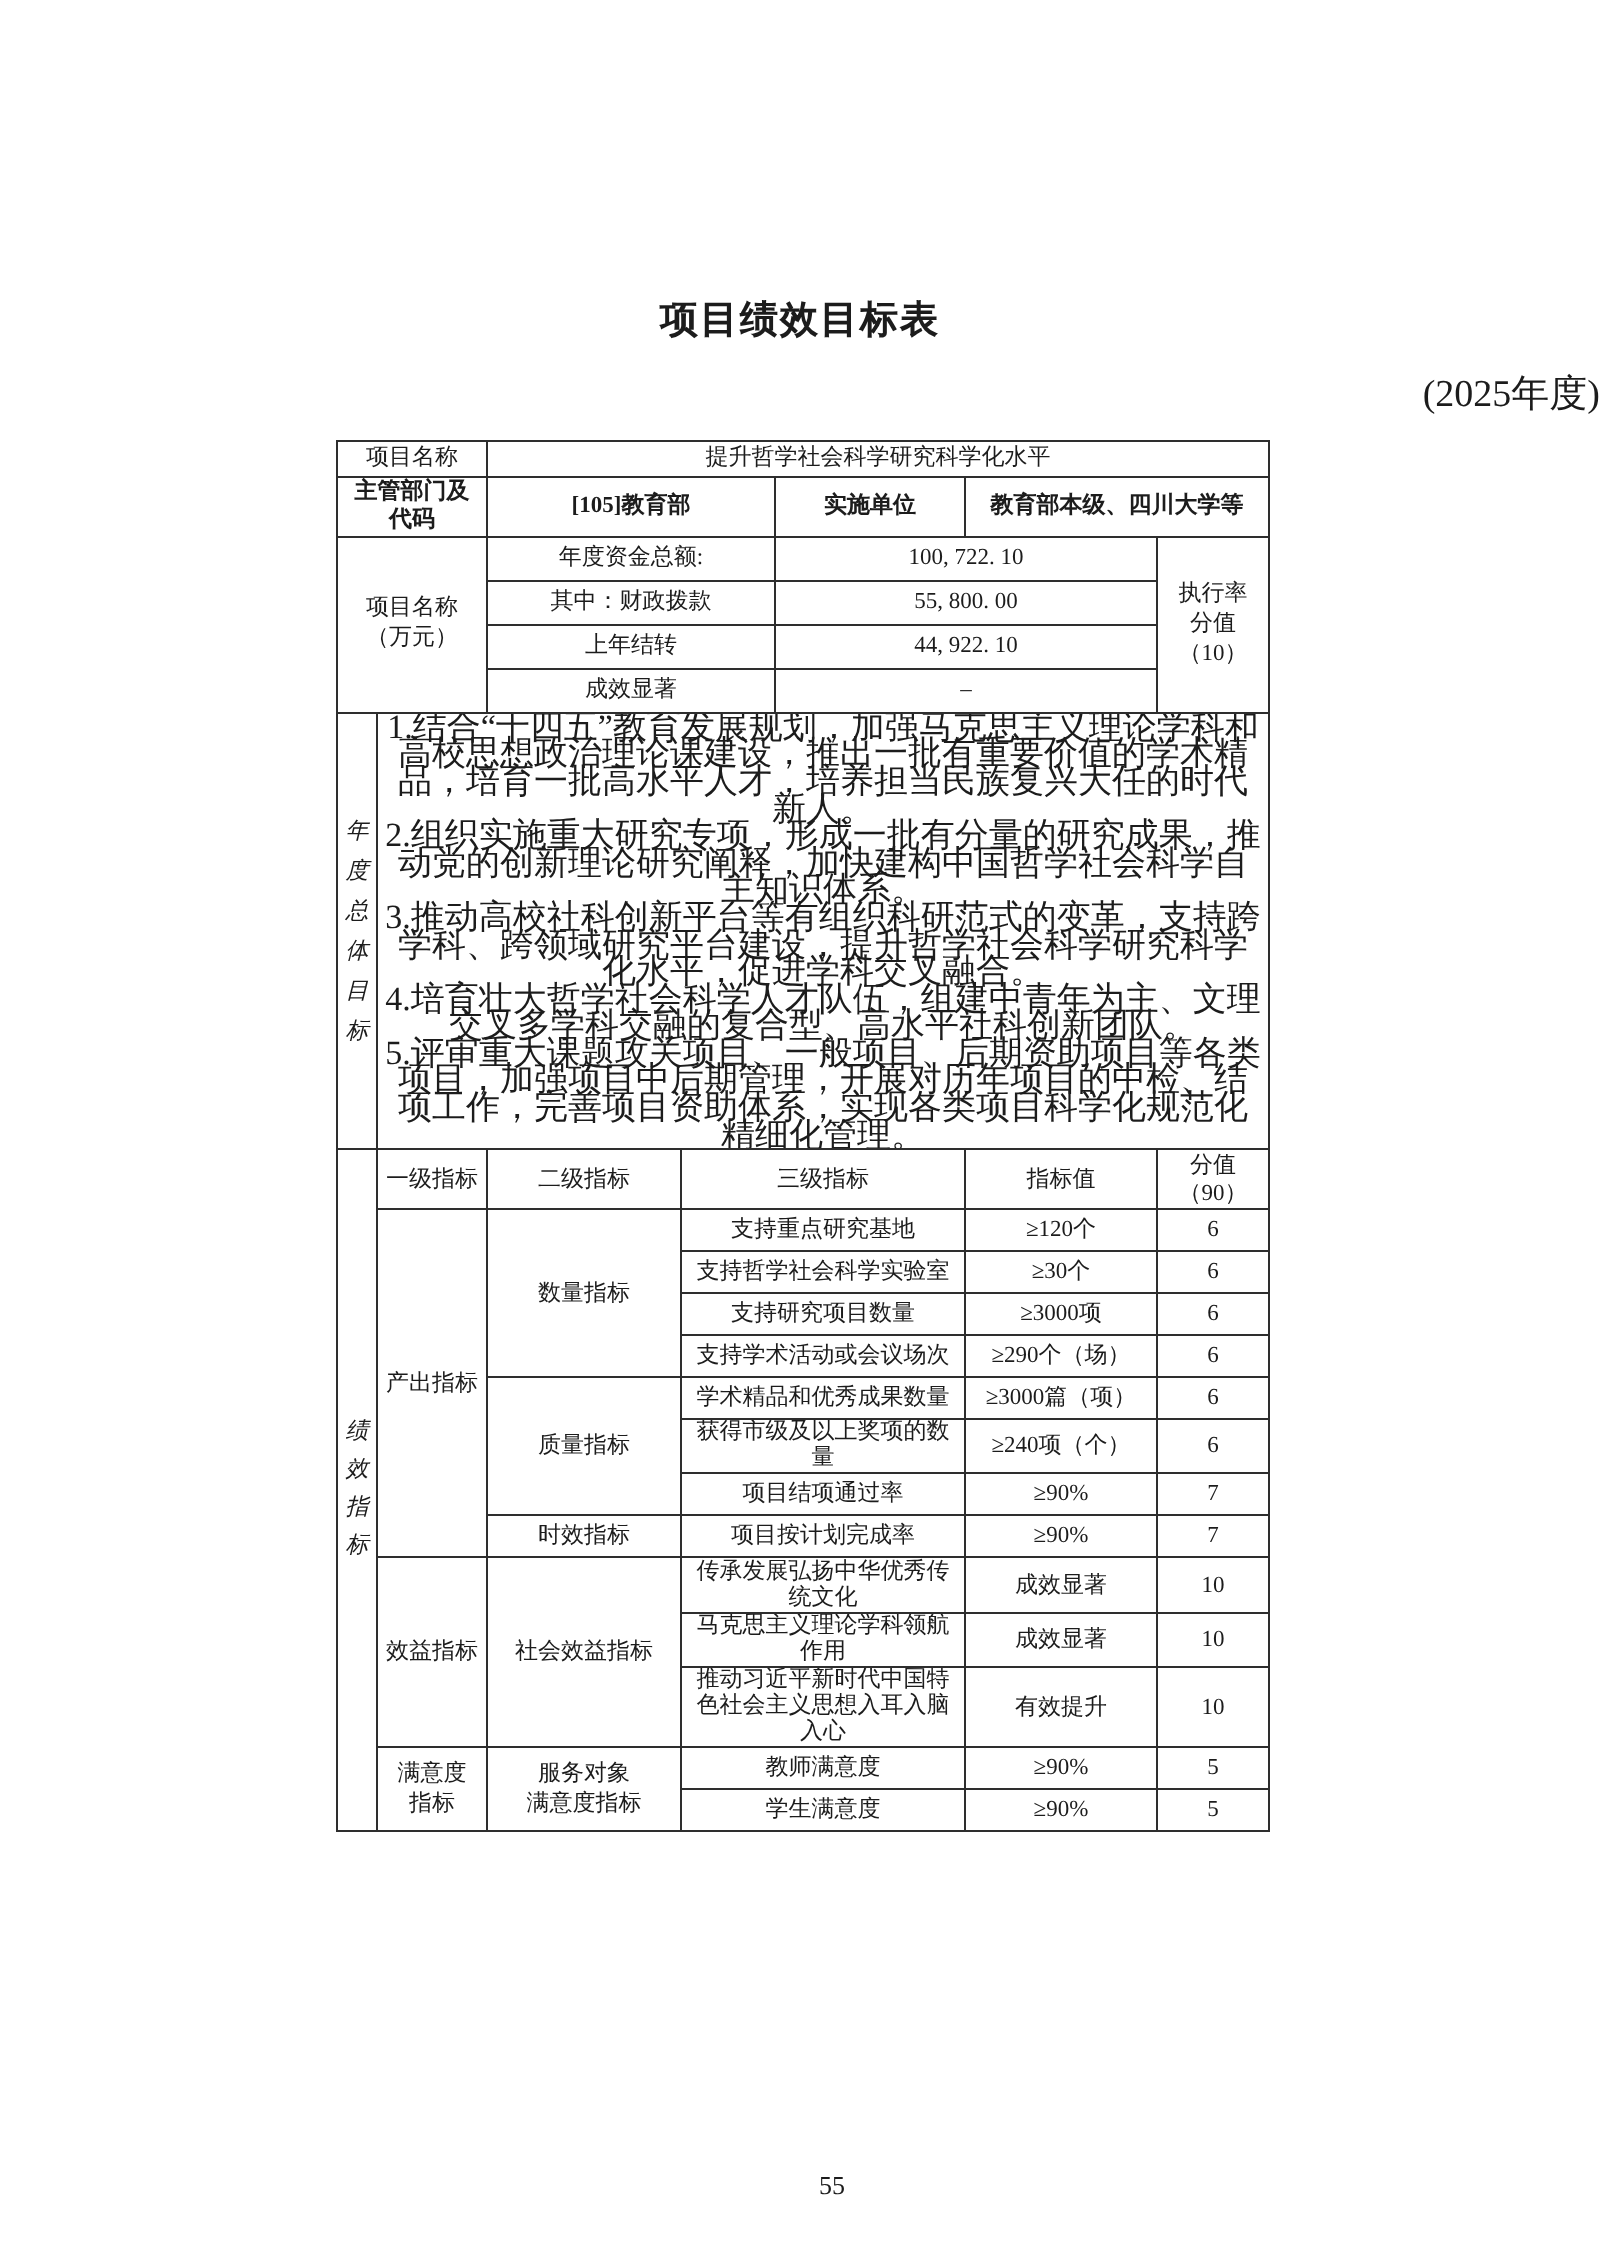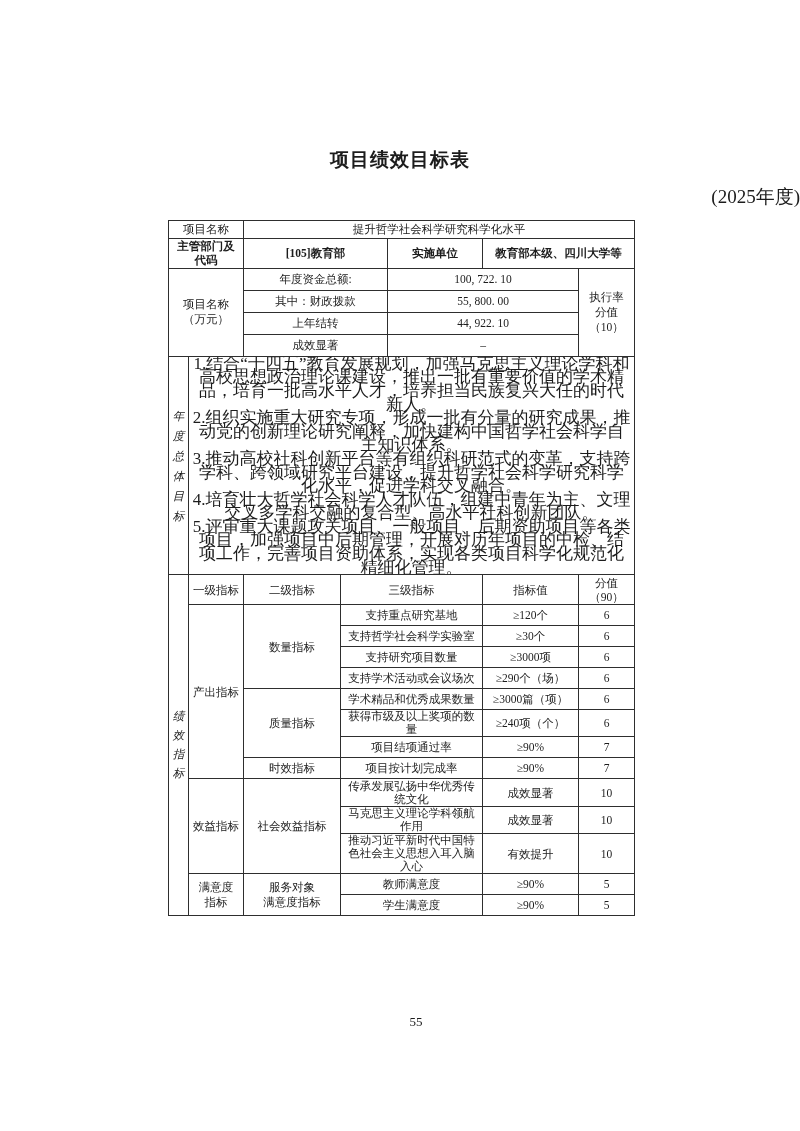--- a/index.html
+++ b/index.html
@@ -57,21 +57,21 @@
   .c-side{line-height:19px;}
   .c-goal{
     text-align:justify;
     vertical-align:middle;
     font-size:17px;
     line-height:13.6px;
     padding:3px 6px;
   }
   .c-name{text-align:left;padding-left:4px;line-height:13px;}
   .pagenum{
-    position:absolute;top:1014px;left:0;width:100%;
+    position:absolute;top:1085px;left:0;width:100%;
     text-align:center;font-size:13px;
     padding-left:32px;box-sizing:border-box;
   }
 </style>
 </head>
 <body>
 
 <div class="page">
 
   <div class="doc-title">项目绩效目标表</div>

